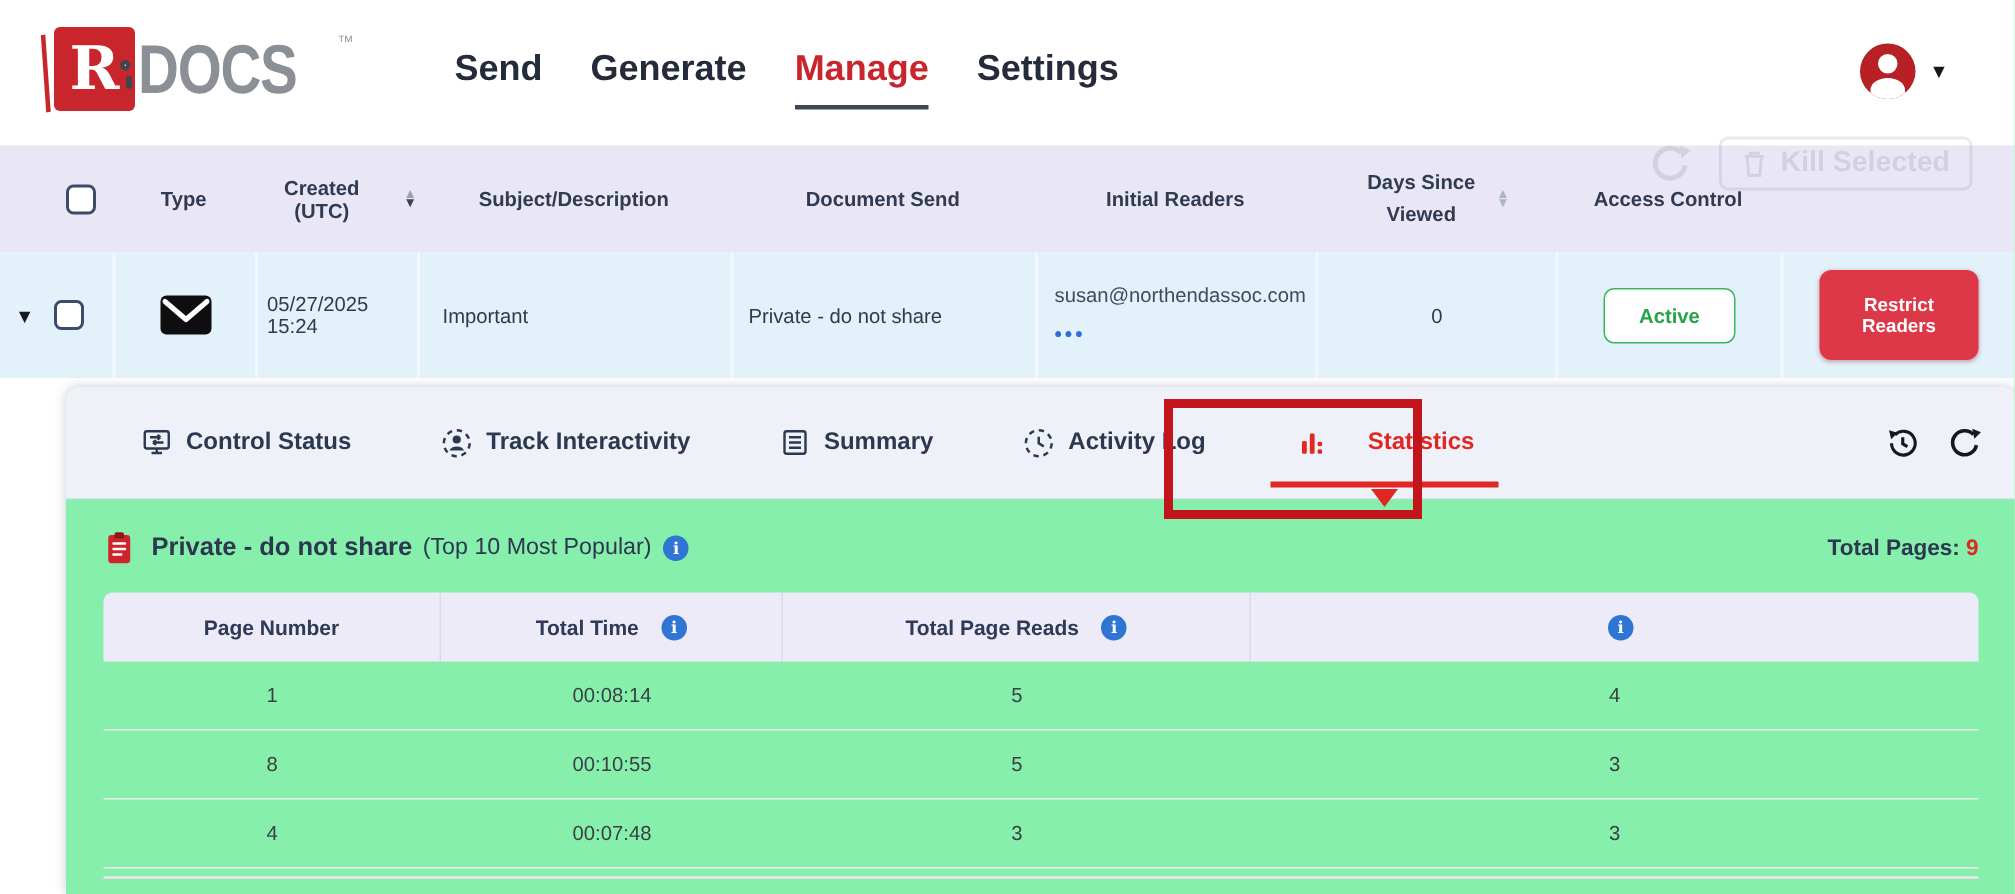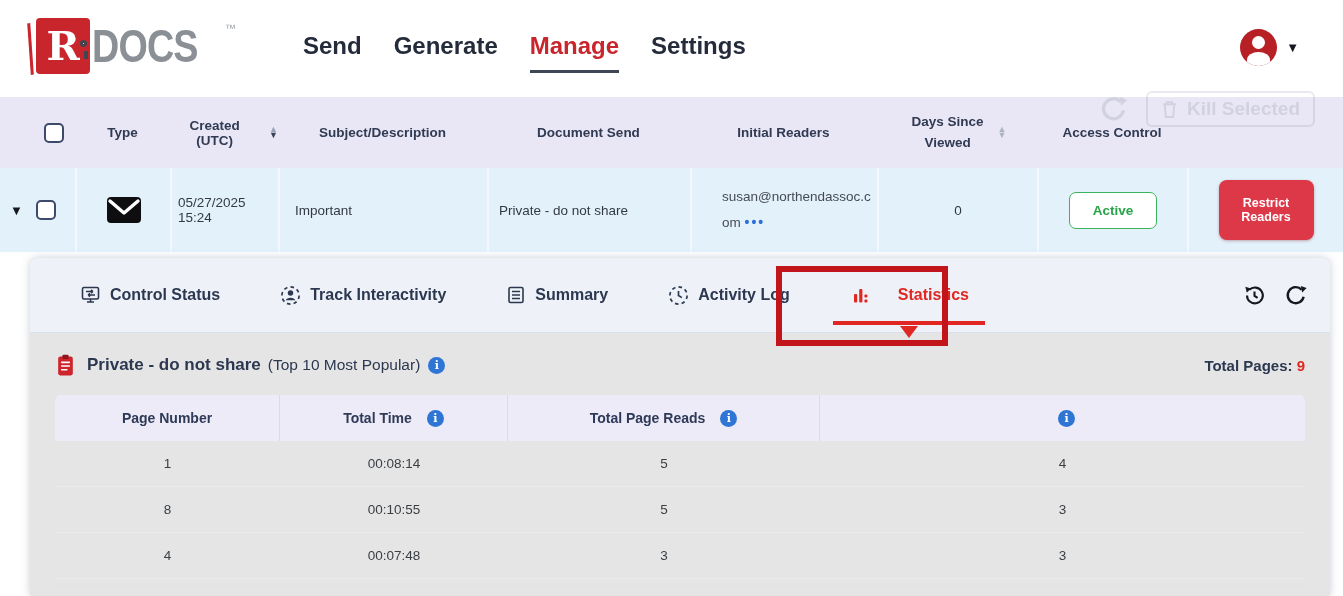--- a/index.html
+++ b/index.html
@@ -55,31 +55,31 @@
 
   .doc-row { position:absolute; left:0; top:168px; width:1343px; height:84px; background:#e3f1fb; }
   .doc-row .rcell { display:flex; align-items:center; font-size:13.5px; color:#333a45; border-left:2px solid #f2f8fd; }
   .doc-row .rcell:first-child { border-left:none; }
   .cell-expand { padding-left:10px; gap:13px; }
   .expand-caret { font-size:13px; color:#15181d; cursor:pointer; }
   .cell-center { justify-content:center; }
   .cell-date { padding-left:6px; }
   .cell-subject { padding-left:15px; }
   .cell-doc { padding-left:10px; }
-  .cell-readers { padding-left:30px; }
+  .cell-readers { padding-left:11px; }
   .reader-text { width:172px; line-height:1.8; word-break:break-all; color:#454b55; }
   .more-dots { color:#2f6fd8; font-weight:bold; letter-spacing:2px; font-size:14px; cursor:pointer; }
   .btn-active { width:88px; padding:10px 0; background:#fff; border:1.5px solid #3cb45c; border-radius:7px;
                 color:#27a348; font-size:13.5px; font-weight:600; text-align:center; cursor:pointer; }
-  .btn-restrict { width:95px; padding:16px 4px; background:#dc3848; border:none; border-radius:8px;
+  .btn-restrict { width:106px; padding:16px 4px; background:#dc3848; border:none; border-radius:8px;
                   color:#fff; font-size:12.5px; font-weight:700; text-align:center; cursor:pointer;
                   box-shadow:0 1px 3px rgba(120,20,30,.35); }
 
   
-  .panel { position:absolute; left:30px; top:258px; width:1300px; height:338px; background:#e5e5e5;
+  .panel { position:absolute; left:44px; top:258px; width:1300px; height:338px; background:#86efac;
            border-radius:8px 8px 0 0; box-shadow:0 0 8px rgba(80,90,120,.30); }
   .tabbar { position:relative; height:75px; background:#eef2f8; border-radius:8px 8px 0 0;
             border-bottom:1px solid #dbe1ea; display:flex; align-items:center; padding-left:50px; gap:60px; }
   .tab { position:relative; display:flex; align-items:center; gap:9px; font-size:16px; font-weight:600;
          color:#2c3850; cursor:pointer; }
   .tab svg { display:block; }
   .tab.active { color:#e02722;gap:28px; }
   .tab-underline { position:absolute; left:50%; transform:translateX(-50%); bottom:-20px;
                    width:152px; height:4px; background:#e02722; }
   .tab-pointer { position:absolute; left:50%; transform:translateX(-50%); bottom:-33px;

